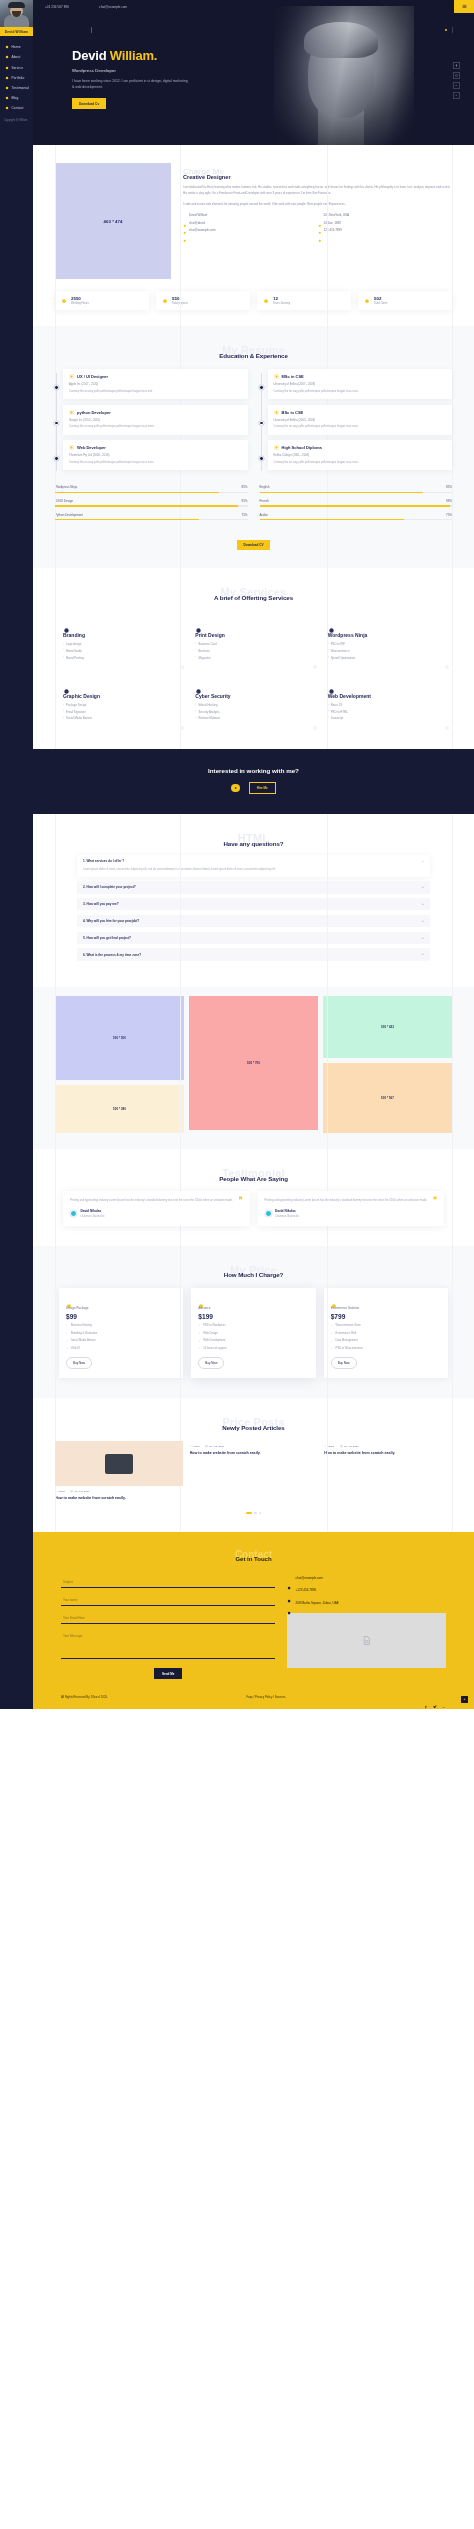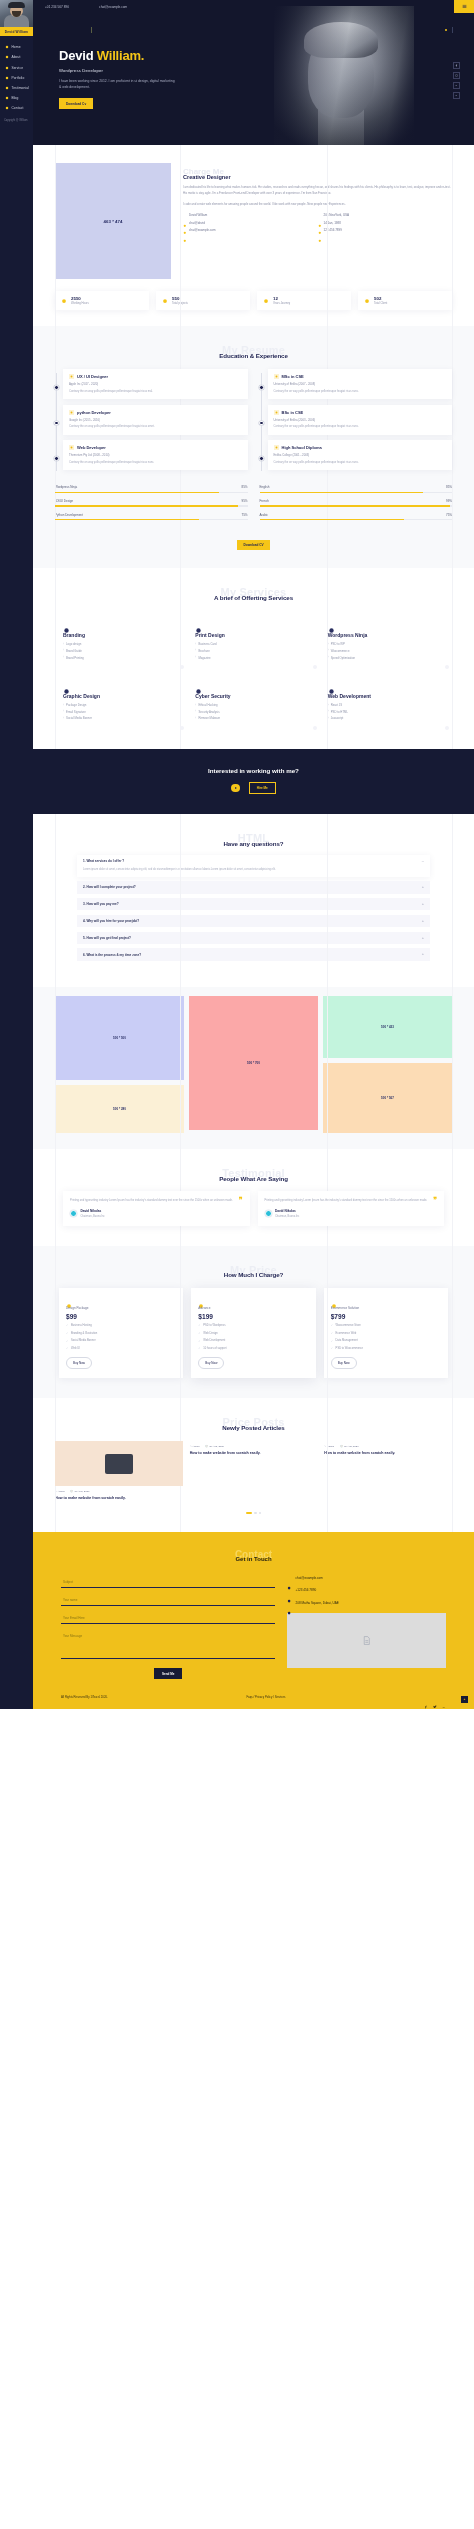--- a/index.html
+++ b/index.html
@@ -38,21 +38,21 @@
   .hero-photo{position:absolute;right:60px;top:6px;width:140px;height:139px;overflow:hidden;}
   .hero-photo .ph{position:absolute;inset:0;
     background:radial-gradient(circle at 52% 38%,#c9ccd3 0%,#8e939d 30%,#4a4f5a 60%,#181b2e 88%);}
   .hero-photo .face{position:absolute;left:34px;top:26px;width:66px;height:86px;border-radius:46% 46% 42% 42%;
     background:linear-gradient(150deg,#d9dce2,#9ba0aa 55%,#5c616c);}
   .hero-photo .hair{position:absolute;left:30px;top:16px;width:74px;height:36px;border-radius:50% 50% 30% 30%;
     background:linear-gradient(150deg,#eceef1,#8e939d 70%,#3f434e);}
   .hero-photo .neck{position:absolute;left:44px;top:100px;width:46px;height:40px;
     background:linear-gradient(180deg,#8d929c,#41454f);}
   .hero-photo .shade{position:absolute;inset:0;background:linear-gradient(100deg,#13162c 0%,rgba(19,22,44,.55) 22%,rgba(19,22,44,0) 48%,rgba(19,22,44,.3) 82%,#13162c 100%);}
-  .hero-body{position:absolute;left:26px;top:48px;z-index:4;}
+  .hero-body{position:absolute;left:39px;top:48px;z-index:4;}
   .hero-h1{font-size:13px;font-weight:700;color:#fff;letter-spacing:-.2px;}
   .hero-h1 .y{color:#f5c518;}
   .hero-role{font-size:4.2px;color:#dfe2ee;margin-top:5px;letter-spacing:.2px;}
   .hero-desc{font-size:3.4px;color:#a7abc0;margin-top:5px;line-height:1.85;max-width:118px;}
   .hero-btn{display:inline-block;margin-top:7px;background:#f5c518;color:#1e2150;font-size:3.2px;
             font-weight:700;padding:3.6px 7px;cursor:pointer;}
   .hero-social{position:absolute;right:14px;top:62px;display:flex;flex-direction:column;gap:3.4px;z-index:6;}
   .hero-social .s{width:6.6px;height:6.6px;border:.4px solid #3c4060;display:flex;align-items:center;
                   justify-content:center;cursor:pointer;}
   .hero-social .s svg{width:3px;height:3px;fill:#c9cde0;}

